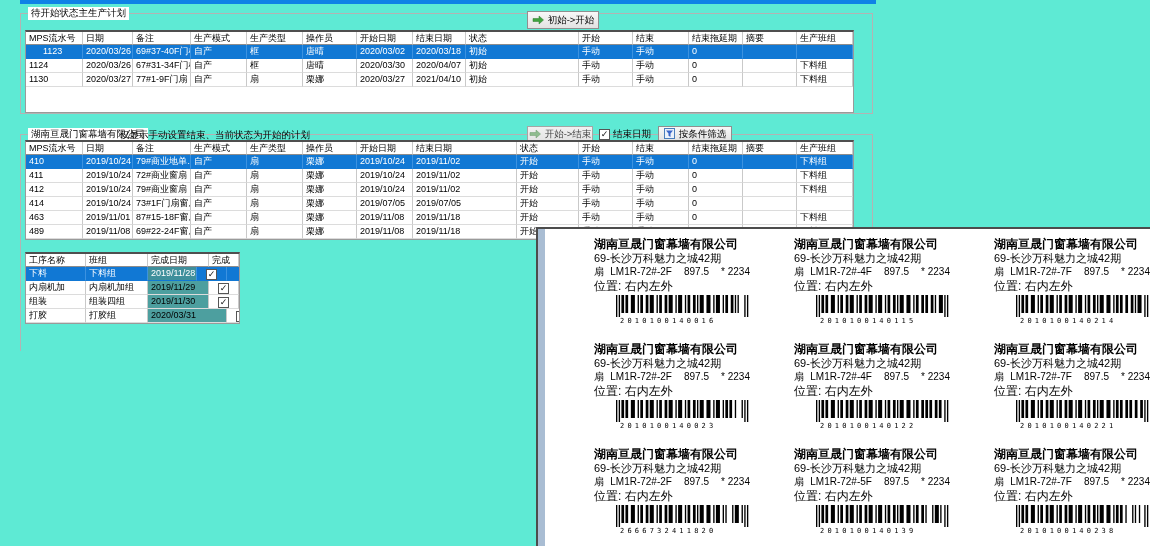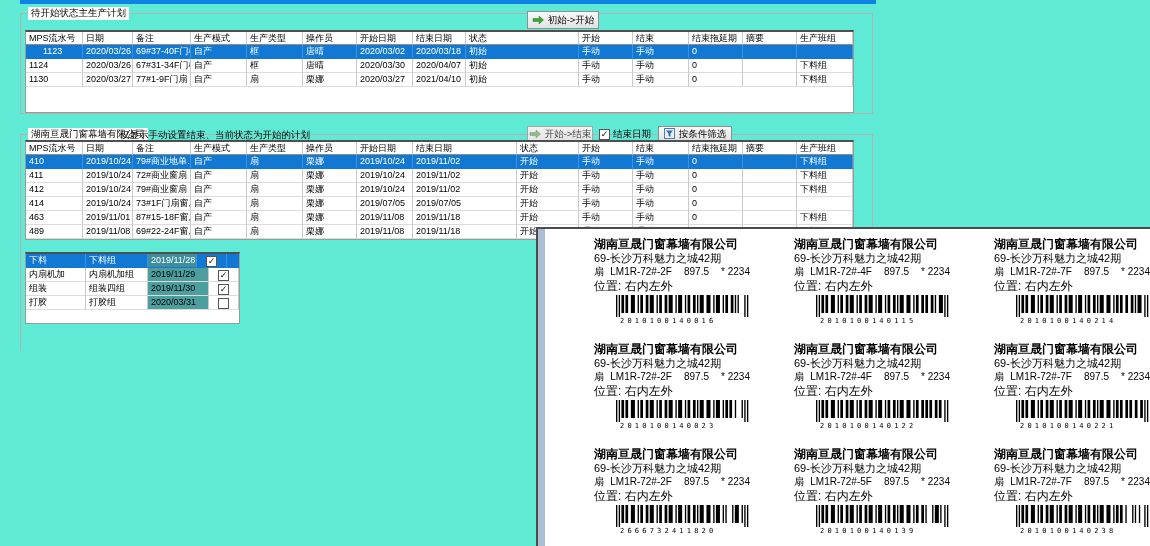--- a/index.html
+++ b/index.html
@@ -285,20 +285,26 @@
         <div class="tcell" style="width: 62px;">开始</div>
         <div class="tcell" style="width: 54px;">手动</div>
         <div class="tcell" style="width: 56px;">手动</div>
         <div class="tcell" style="width: 54px;">0</div>
         <div class="tcell" style="width: 54px;"></div>
         <div class="tcell" style="width: 56px;">下料组</div>
       </div>
     </div>
 
   <div class="grid t3">
+      <div class="thead">
+        <div class="tcell" style="width: 60px;">工序名称</div>
+        <div class="tcell" style="width: 62px;">班组</div>
+        <div class="tcell" style="width: 61px;">完成日期</div>
+        <div class="tcell" style="width: 30px;">完成</div>
+      </div>
       <div class="trow sel">
         <div class="tcell" style="width: 60px;">下料</div>
         <div class="tcell" style="width: 62px;">下料组</div>
         <div class="tcell teal" style="width: 49px;">2019/11/28</div>
         <div class="tcell ctr" style="width: 30px;"><span class="cbx">✓</span></div>
       </div>
       <div class="trow">
         <div class="tcell" style="width: 60px;">内扇机加</div>
         <div class="tcell" style="width: 62px;">内扇机加组</div>
         <div class="tcell teal" style="width: 61px;">2019/11/29</div>
@@ -306,21 +312,21 @@
       </div>
       <div class="trow">
         <div class="tcell" style="width: 60px;">组装</div>
         <div class="tcell" style="width: 62px;">组装四组</div>
         <div class="tcell teal" style="width: 61px;">2019/11/30</div>
         <div class="tcell ctr" style="width: 30px;"><span class="cbx">✓</span></div>
       </div>
       <div class="trow">
         <div class="tcell" style="width: 60px;">打胶</div>
         <div class="tcell" style="width: 62px;">打胶组</div>
-        <div class="tcell teal" style="width: 61px;">2020/03/31</div>
+        <div class="tcell teal" style="width: 79px;">2020/03/31</div>
         <div class="tcell ctr" style="width: 30px;"><span class="cbx"></span></div>
       </div>
     </div>
 
   <div class="label-panel">
     <div class="page-strip"></div>
     <div class="labels" id="labels">
         <div class="plabel">
           <div class="pcompany">湖南亘晟门窗幕墙有限公司</div>
           <div class="pproject">69-长沙万科魅力之城42期</div>

